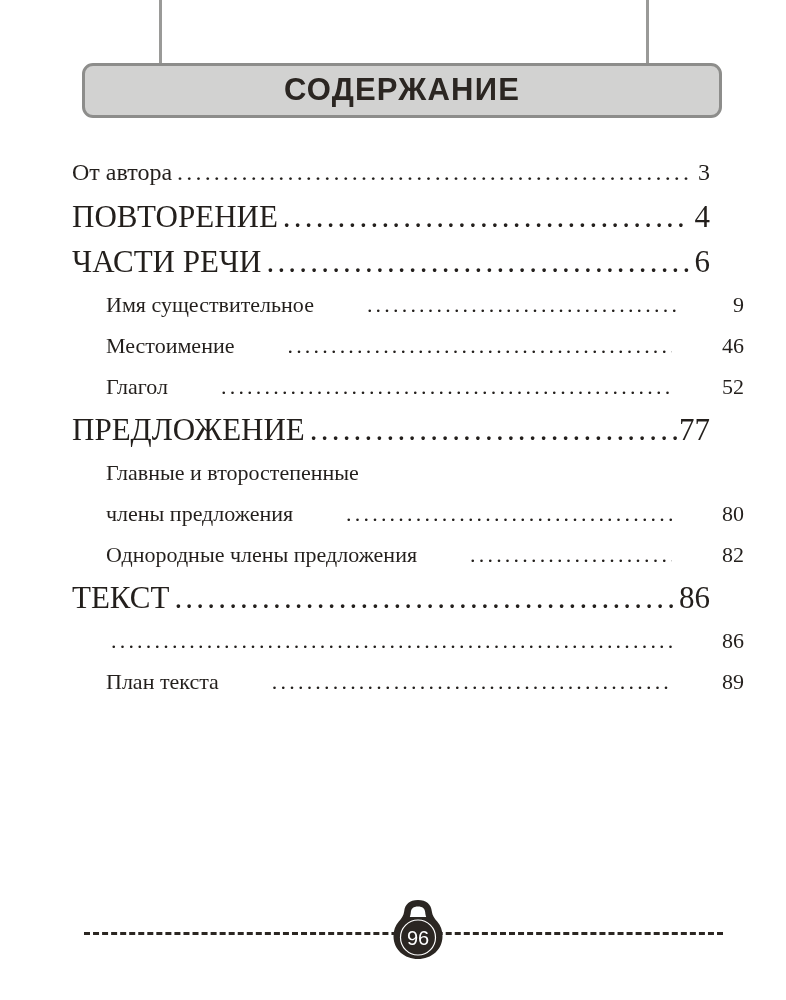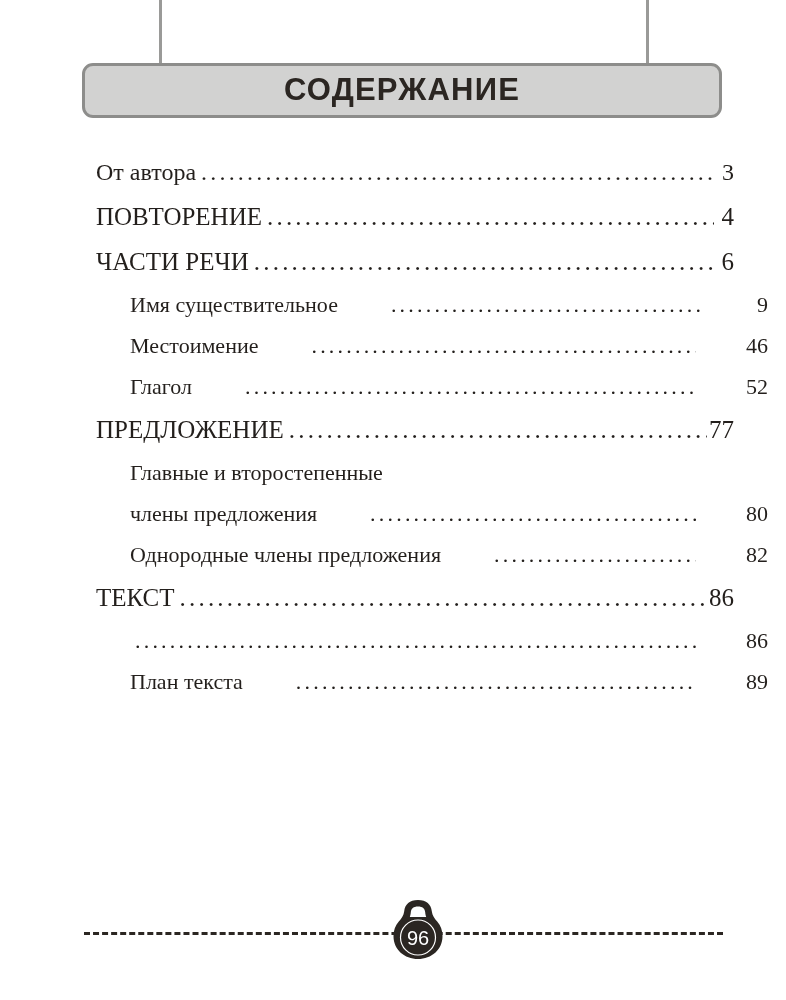--- a/index.html
+++ b/index.html
@@ -47,21 +47,21 @@
     font-size: 31px;
     letter-spacing: 1.2px;
     color: #2b2622;
     line-height: 1;
     padding-bottom: 2px;
   }
 
   
   .toc {
     position: absolute;
-    left: 96px;
+    left: 72px;
     top: 150px;
     width: 638px;
   }
   .toc-entry {
     display: flex;
     align-items: baseline;
     width: 100%;
   }
   .toc-entry .label {
     white-space: nowrap;
@@ -79,21 +79,21 @@
     content: "........................................................................................................................";
   }
   .toc-entry .page {
     flex: 0 0 auto;
     text-align: right;
     white-space: nowrap;
   }
 
   
   .toc-entry.level1 {
-    font-size: 25px;
+    font-size: 31px;
     line-height: 45px;
     padding-left: 0;
   }
   .toc-entry.level1 .page { min-width: 18px; }
 
   
   .toc-entry.level1.mixed {
     font-size: 24px;
     line-height: 44px;
   }

